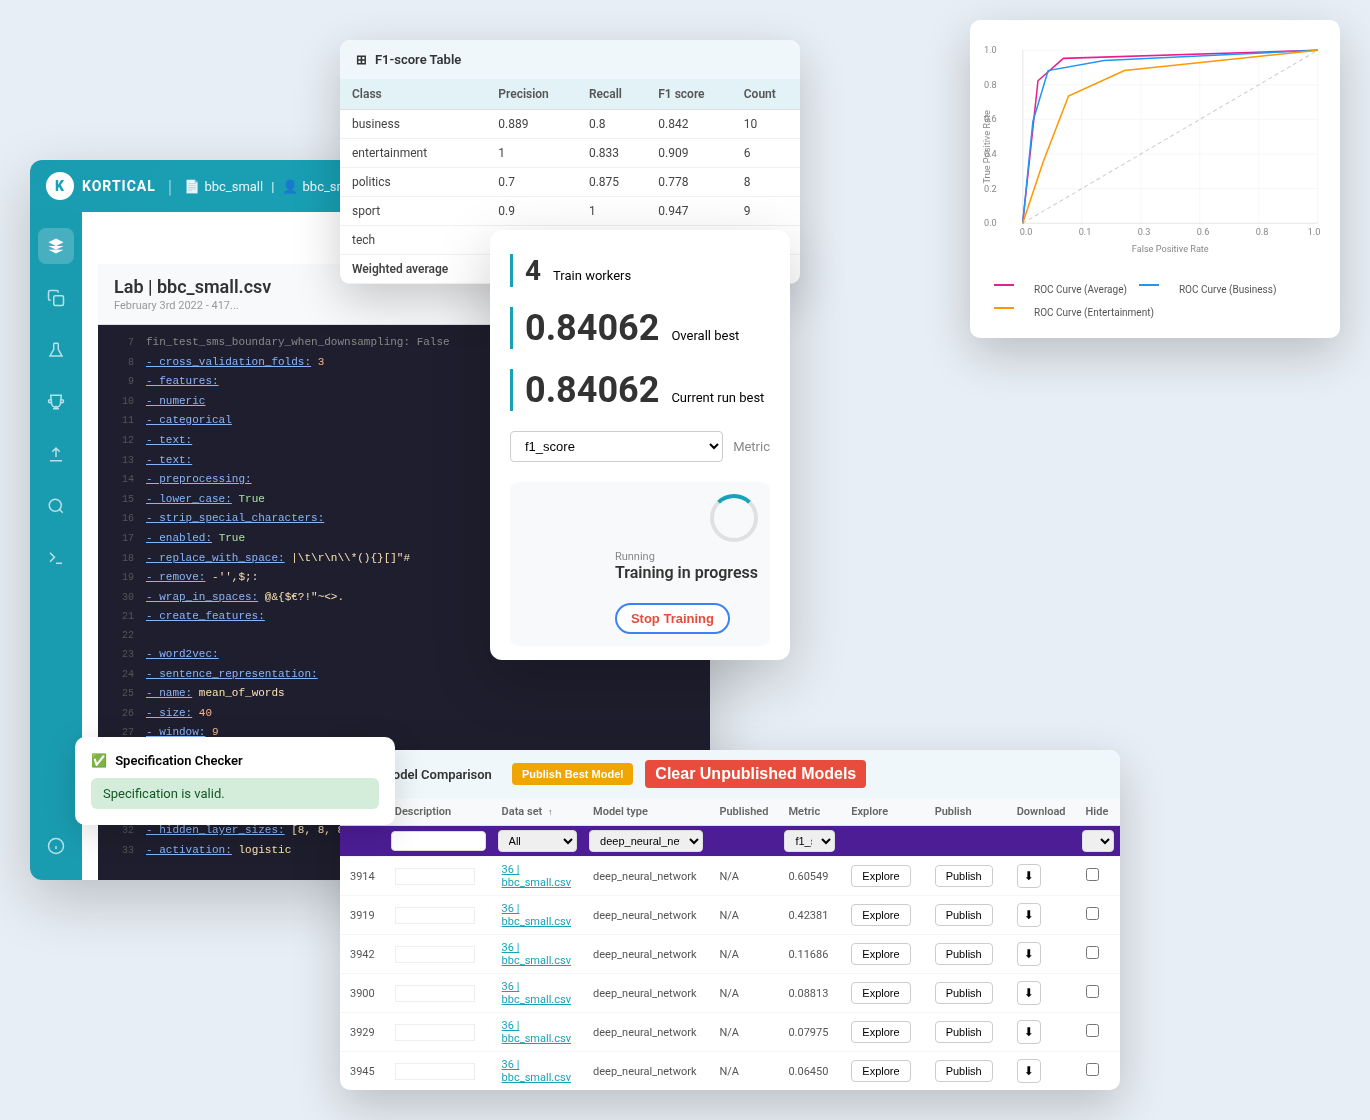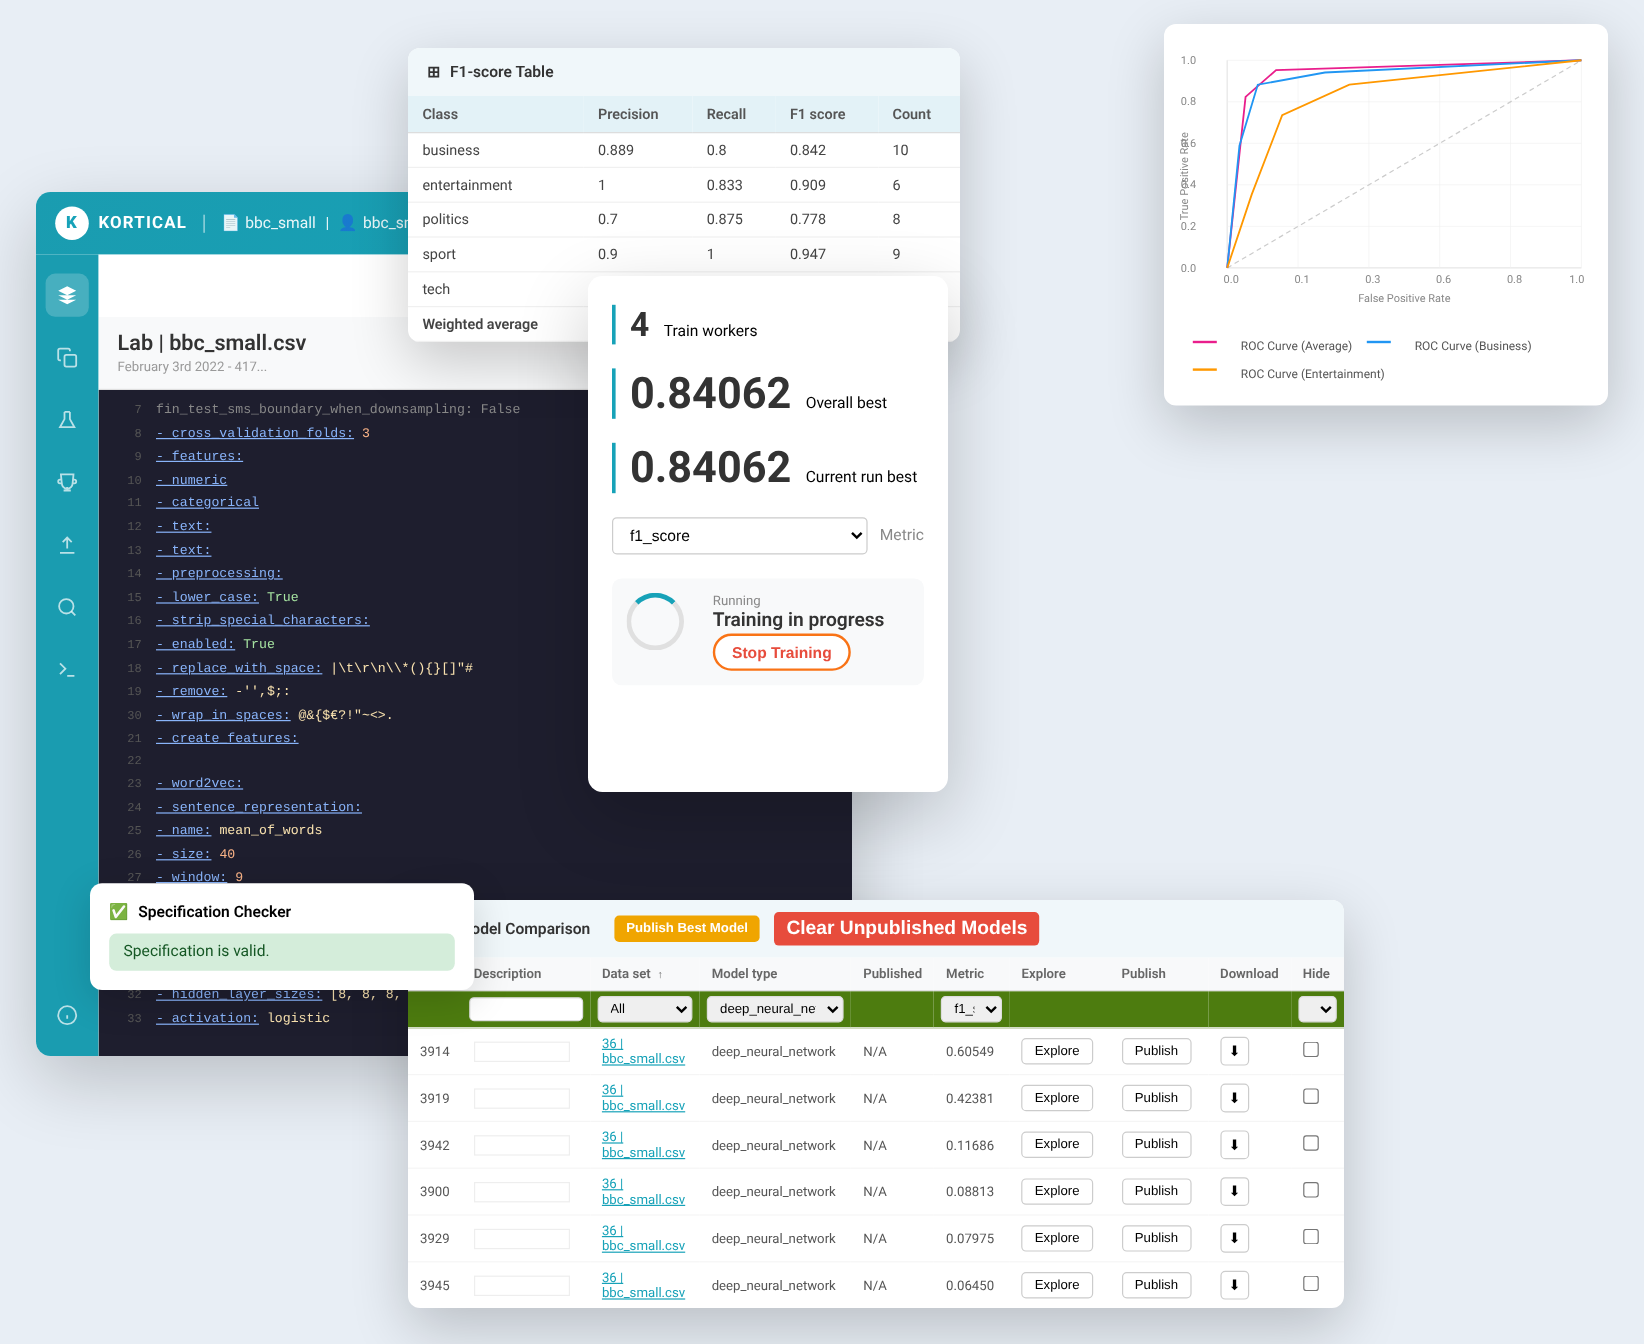--- a/index.html
+++ b/index.html
@@ -112,20 +112,21 @@
       color: white;
     }
 
     .app-content {
       margin-left: 52px;
       margin-top: 52px;
       flex: 1;
       display: flex;
       flex-direction: column;
       overflow: hidden;
+      padding-left: 16px;
     }
 
     .content-header {
       padding: 12px 16px;
       border-bottom: 1px solid #e0e0e0;
       background: #f8f9fa;
     }
 
     .page-title {
       font-size: 18px;
@@ -256,25 +257,26 @@
       background: white;
     }
 
     .metric-label {
       font-size: 13px;
       color: #888;
     }
 
     .training-progress {
       display: flex;
-      align-items: flex-start;
-      gap: 24px;
+      align-items: flex-end;
+      gap: 8px;
       background: #f8f9fa;
       border-radius: 8px;
       padding: 12px;
+      flex-direction: column;
     }
 
     .spinner {
       width: 48px;
       height: 48px;
       border: 4px solid #e0e0e0;
       border-top-color: #17a2b8;
       border-radius: 50%;
       animation: spin 1s linear infinite;
       flex-shrink: 0;
@@ -293,23 +295,23 @@
       color: #888;
     }
 
     .training-title {
       font-size: 16px;
       font-weight: 600;
       color: #333;
     }
 
     .stop-btn {
-      margin-top: 2px;
+      margin-top: 21px;
       padding: 6px 14px;
-      border: 2px solid #f97316;
+      border: 2px solid #3b82f6;
       border-radius: 20px;
       background: white;
       color: #e74c3c;
       font-size: 13px;
       font-weight: 600;
       cursor: pointer;
       white-space: nowrap;
     }
 
     
@@ -466,21 +468,21 @@
       font-size: 11px;
       color: #555;
       border-bottom: 1px solid #f5f5f5;
     }
 
     .model-table tr:last-child td {
       border-bottom: none;
     }
 
     .filter-row td {
-      background: #4d7c0f;
+      background: #4c1d95;
       padding: 4px 6px;
     }
 
     .filter-row input, .filter-row select {
       width: 100%;
       padding: 3px 6px;
       border: 1px solid #ddd;
       border-radius: 4px;
       font-size: 11px;
     }

